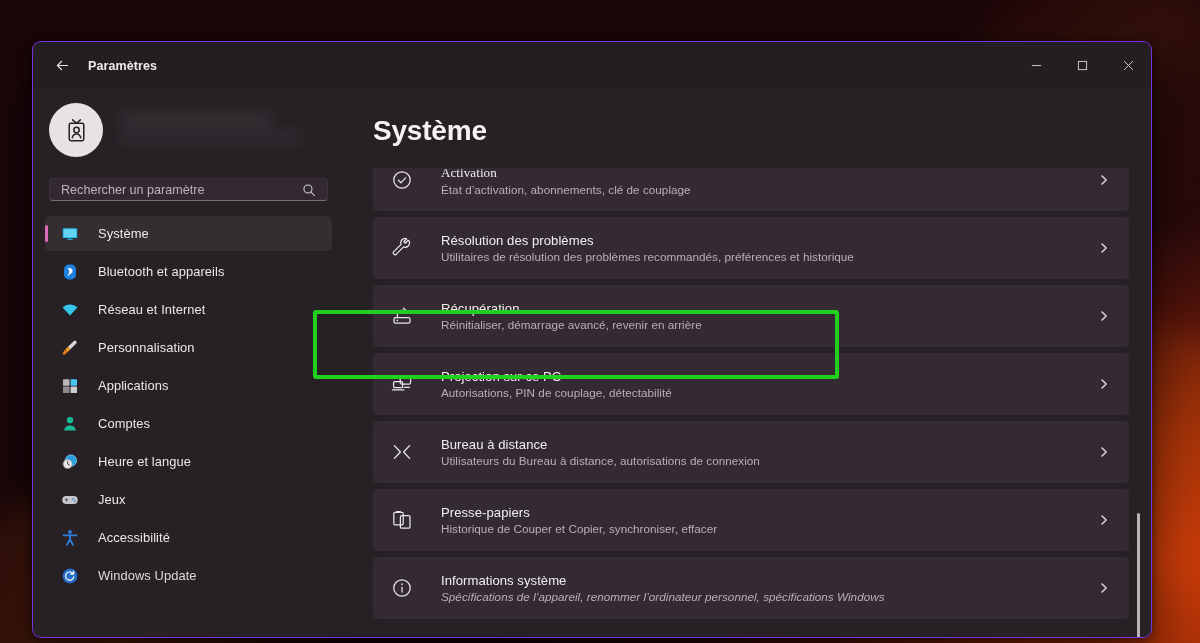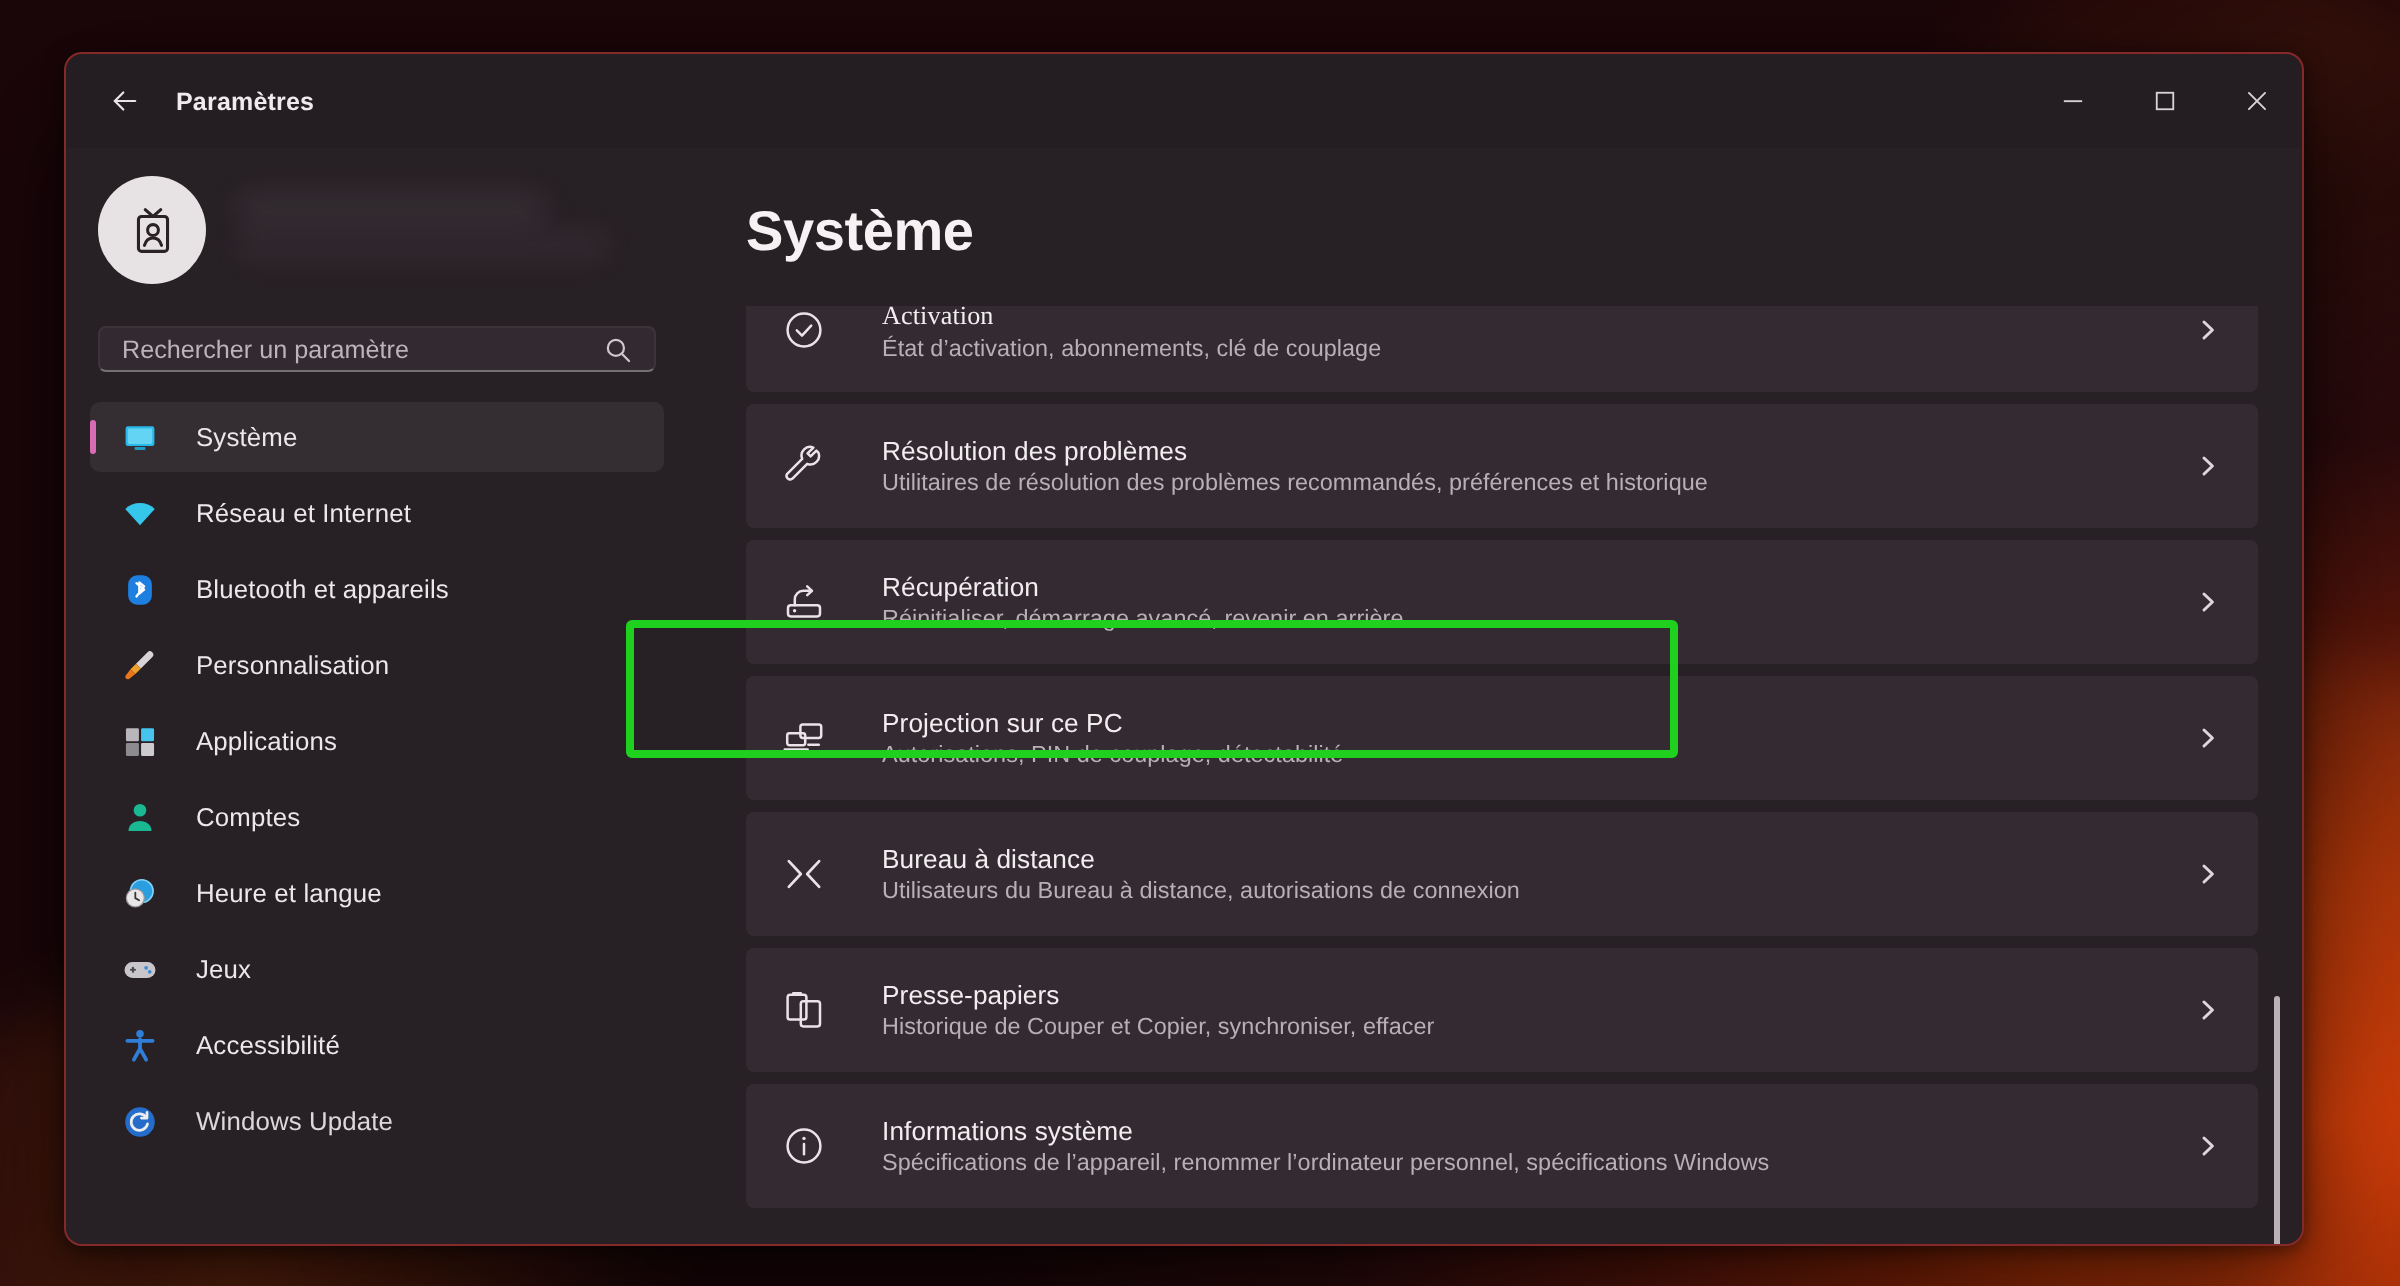--- a/index.html
+++ b/index.html
@@ -32,24 +32,24 @@
     filter: blur(16px);
   }
   #desktop .s1 { left: -40px; top: 470px; width: 360px; height: 230px; transform: rotate(-22deg); }
   #desktop .s2 { left: 1000px; top: 330px; width: 300px; height: 330px; transform: rotate(14deg); opacity: .75; }
   #desktop .s3 { left: 980px; top: -30px; width: 280px; height: 200px; transform: rotate(30deg); opacity: .35; }
 
   
   #settings-window {
     position: absolute;
     left: 32px;
-    top: 26px;
+    top: 41px;
     width: 1120px;
     height: 597px;
-    background: #7f1d1d;
+    background: #6d28d9;
     border-radius: 9px;
     overflow: hidden;
     box-shadow: 0 26px 60px rgba(0,0,0,.62), 0 2px 10px rgba(0,0,0,.5);
     border: 1px solid rgba(255,255,255,0.055);
     display: flex;
     flex-direction: column;
     justify-content: space-between;
   }
 
   
@@ -378,34 +378,34 @@
               <rect x="3.2" y="4.7" width="13.6" height="8.6" rx=".8" fill="#64d4f5"></rect>
               <rect x="7" y="15" width="6" height="1.6" rx=".5" fill="#1f9dc7"></rect>
             </svg>
           </span>
           <span class="nav-label">Système</span>
         </div>
 
         <div class="nav-item">
           <span class="nav-icon">
             <svg viewBox="0 0 20 20">
-              <path d="M1.8 7.2C4 5 7 3.9 10 3.9s6 1.1 8.2 3.3L10 16.2z" fill="#35c6ec"></path>
-            </svg>
-          </span>
-          <span class="nav-label">Réseau et Internet</span>
-        </div>
-
-        <div class="nav-item">
-          <span class="nav-icon">
-            <svg viewBox="0 0 20 20">
               <rect x="3.4" y="1.8" width="13.2" height="16.4" rx="5" fill="#1d7fe0"></rect>
               <path d="M8 6.2l4.3 3.6L9.6 12v-6.2l2.7 2.2L8 13.6" fill="none" stroke="#ffffff" stroke-width="1.25" stroke-linejoin="round" stroke-linecap="round"></path>
             </svg>
           </span>
           <span class="nav-label">Bluetooth et appareils</span>
+        </div>
+
+        <div class="nav-item">
+          <span class="nav-icon">
+            <svg viewBox="0 0 20 20">
+              <path d="M1.8 7.2C4 5 7 3.9 10 3.9s6 1.1 8.2 3.3L10 16.2z" fill="#35c6ec"></path>
+            </svg>
+          </span>
+          <span class="nav-label">Réseau et Internet</span>
         </div>
 
         <div class="nav-item">
           <span class="nav-icon">
             <svg viewBox="0 0 20 20">
               <path d="M16.8 2.4c.9.9.9 1.8.1 2.6l-6.4 6.4-2.7-2.7 6.4-6.4c.8-.8 1.7-.8 2.6.1z" fill="#d8d3d6"></path>
               <path d="M7.8 8.7l2.7 2.7-3.1 3.1-2.7-2.7z" fill="#f0a02a"></path>
               <path d="M4.7 11.8l2.7 2.7-3.3 2.6c-.7.5-1.6.3-2-.3s-.3-1.5.3-2z" fill="#e8761c"></path>
             </svg>
           </span>
@@ -606,21 +606,21 @@
           <div class="setting-row">
             <span class="row-icon">
               <svg viewBox="0 0 22 22" fill="none" stroke="currentColor" stroke-width="1.25" stroke-linecap="round" stroke-linejoin="round">
                 <circle cx="11" cy="11" r="8.2"></circle>
                 <path d="M11 10v5.1"></path>
                 <circle cx="11" cy="7.2" r=".85" fill="currentColor" stroke="none"></circle>
               </svg>
             </span>
             <span class="row-text">
               <span class="row-title" style="display: block;">Informations système</span>
-              <span class="row-sub" style="display: block;">Spécifications de l’appareil, renommer l’ordinateur personnel, spécifications Windows</span>
+              <span class="row-sub" style="display: block; font-style: italic;">Spécifications de l’appareil, renommer l’ordinateur personnel, spécifications Windows</span>
             </span>
             <span class="row-chevron">
               <svg viewBox="0 0 12 12" fill="none" stroke="currentColor" stroke-width="1.5" stroke-linecap="round" stroke-linejoin="round">
                 <path d="M4 2l4.2 4-4.2 4"></path>
               </svg>
             </span>
           </div>
 
         </div>
       </div>

